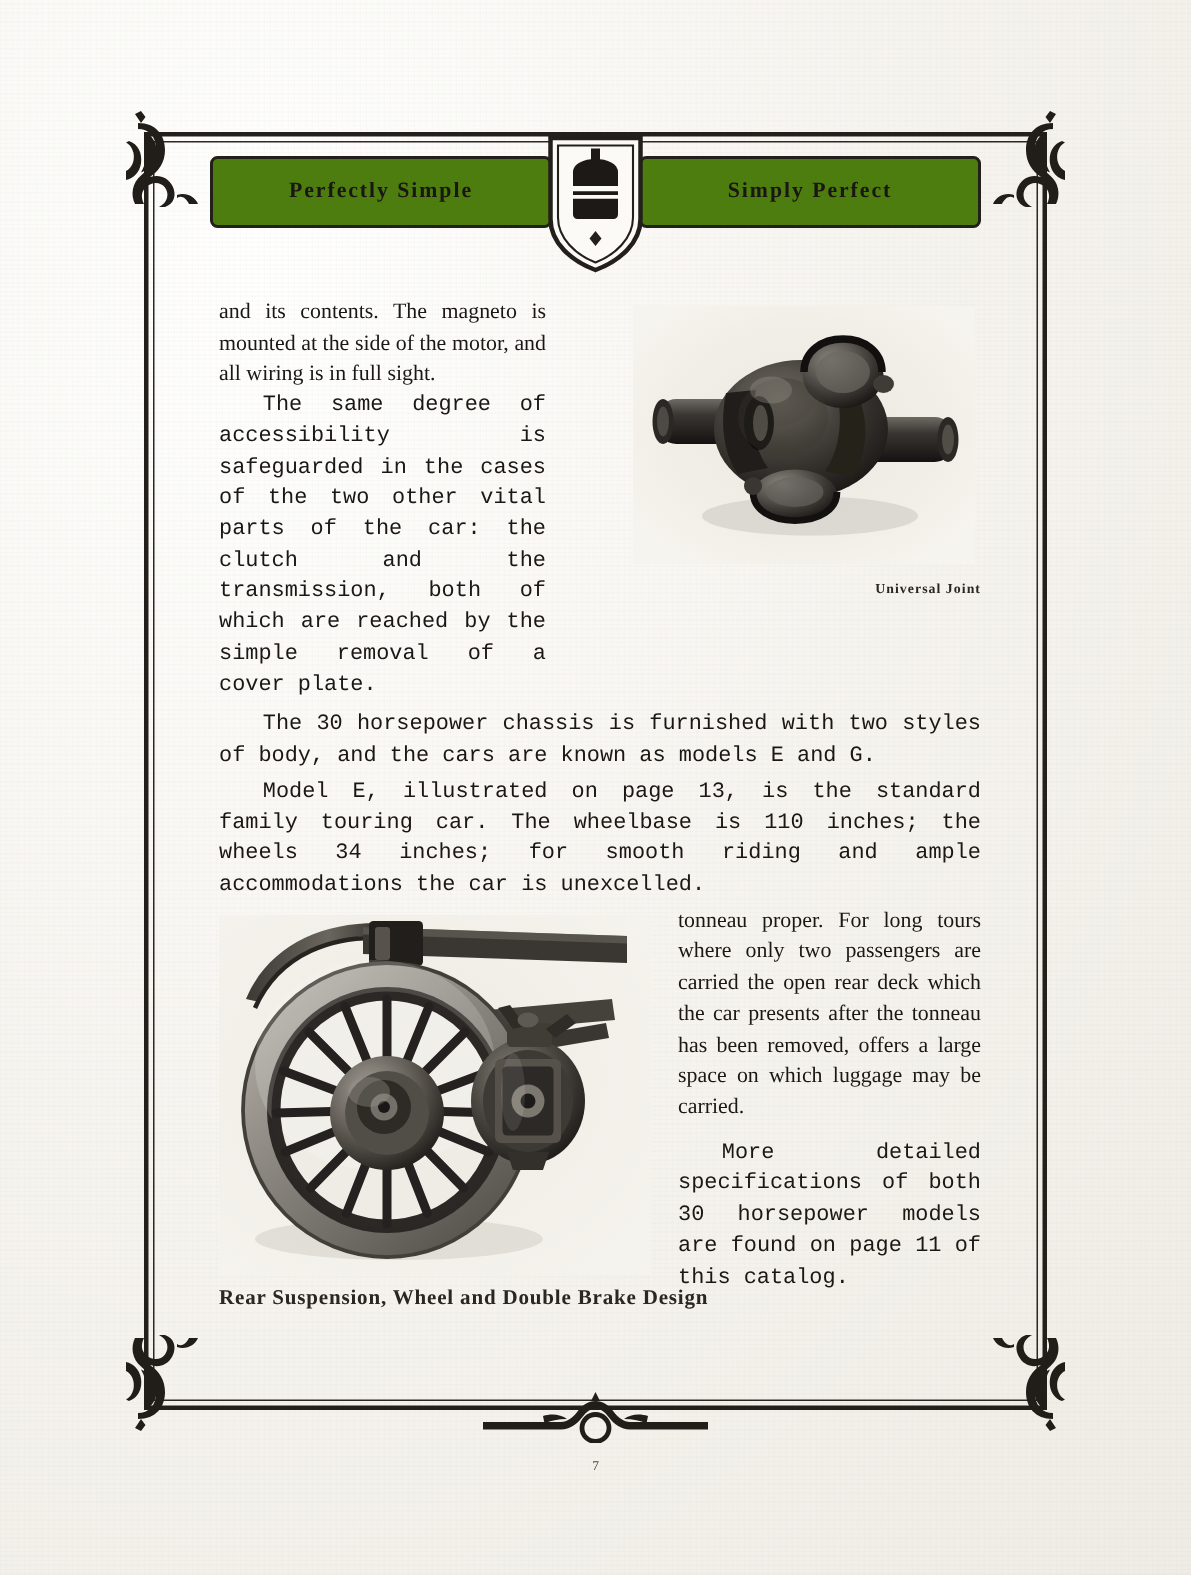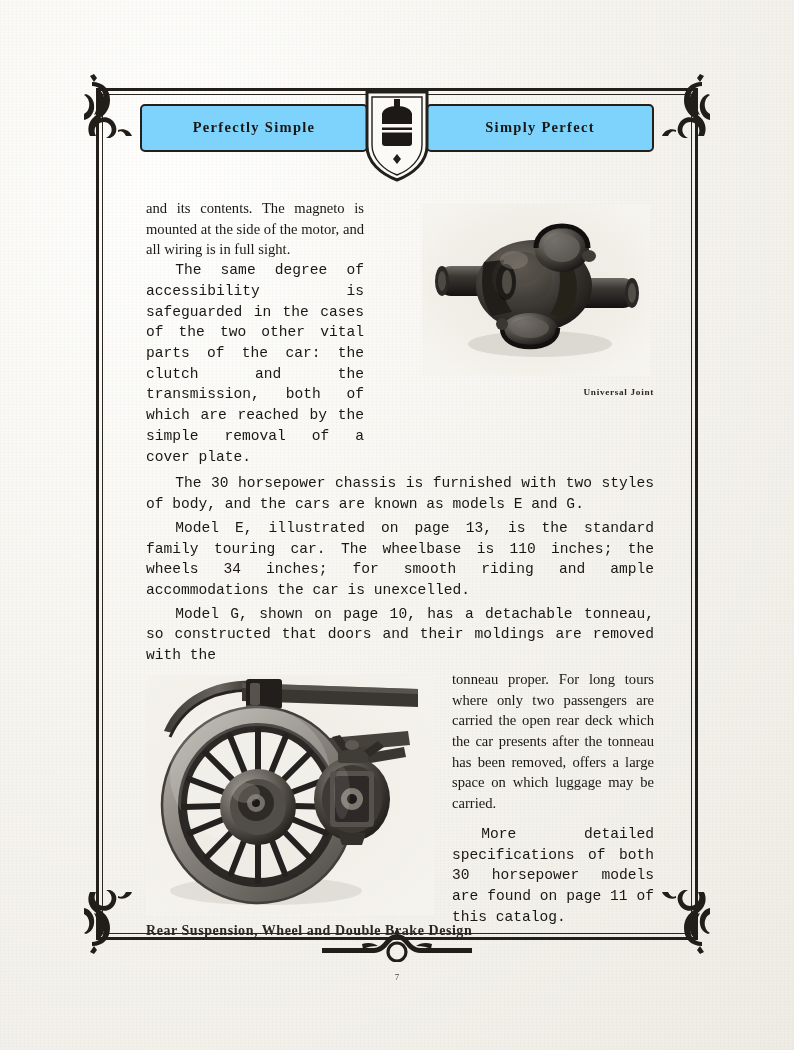--- a/index.html
+++ b/index.html
@@ -71,21 +71,21 @@
     top: 92px;
     width: 602px;
     height: 72px;
   }
   .banner-bar {
     position: absolute;
     top: 12px;
     height: 44px;
     border: 2px solid #23201c;
     border-radius: 5px;
-    background: #7dd3fc;
+    background: #4d7c0f;
   }
   .banner-bar.left  { left: 44px;  right: 330px; }
   .banner-bar.right { left: 330px; right: 44px; padding-left: 13px;  }
   .banner-bar span {
     position: absolute;
     top: 50%;
     left: 50%;
     transform: translate(-50%, -52%);
     font-weight: bold;
     font-size: 14.5px;
@@ -343,21 +343,20 @@
   </div>
 
   <div class="topcol">
     <p>and its contents. The magneto is mounted at the side of the motor, and all wiring is in full sight.</p>
     <p class="indent">The same degree of accessibility is safeguarded in the cases of the two other vital parts of the car: the clutch and the transmission, both of which are reached by the simple removal of a cover plate.</p>
   </div>
 
   <div class="full">
     <p class="indent">The 30 horsepower chassis is furnished with two styles of body, and the cars are known as models E and G.</p>
     <p class="indent">Model E, illustrated on page 13, is the standard family touring car.   The wheelbase is 110 inches; the wheels 34 inches; for smooth riding and ample accommodations the car is unexcelled.</p>
-    <p class="indent">Model G, shown on page 10, has a detachable tonneau, so constructed that doors and their moldings are removed with the</p>
   </div>
 
   <div class="wheel-figure">
     <div class="wheel-photo">
       <svg viewBox="0 0 288 240">
         <defs>
           <radialGradient id="wh-bg" cx="45%" cy="45%" r="70%">
             <stop offset="0%" stop-color="#eeebe4"></stop>
             <stop offset="100%" stop-color="#f5f3ed"></stop>
           </radialGradient>

